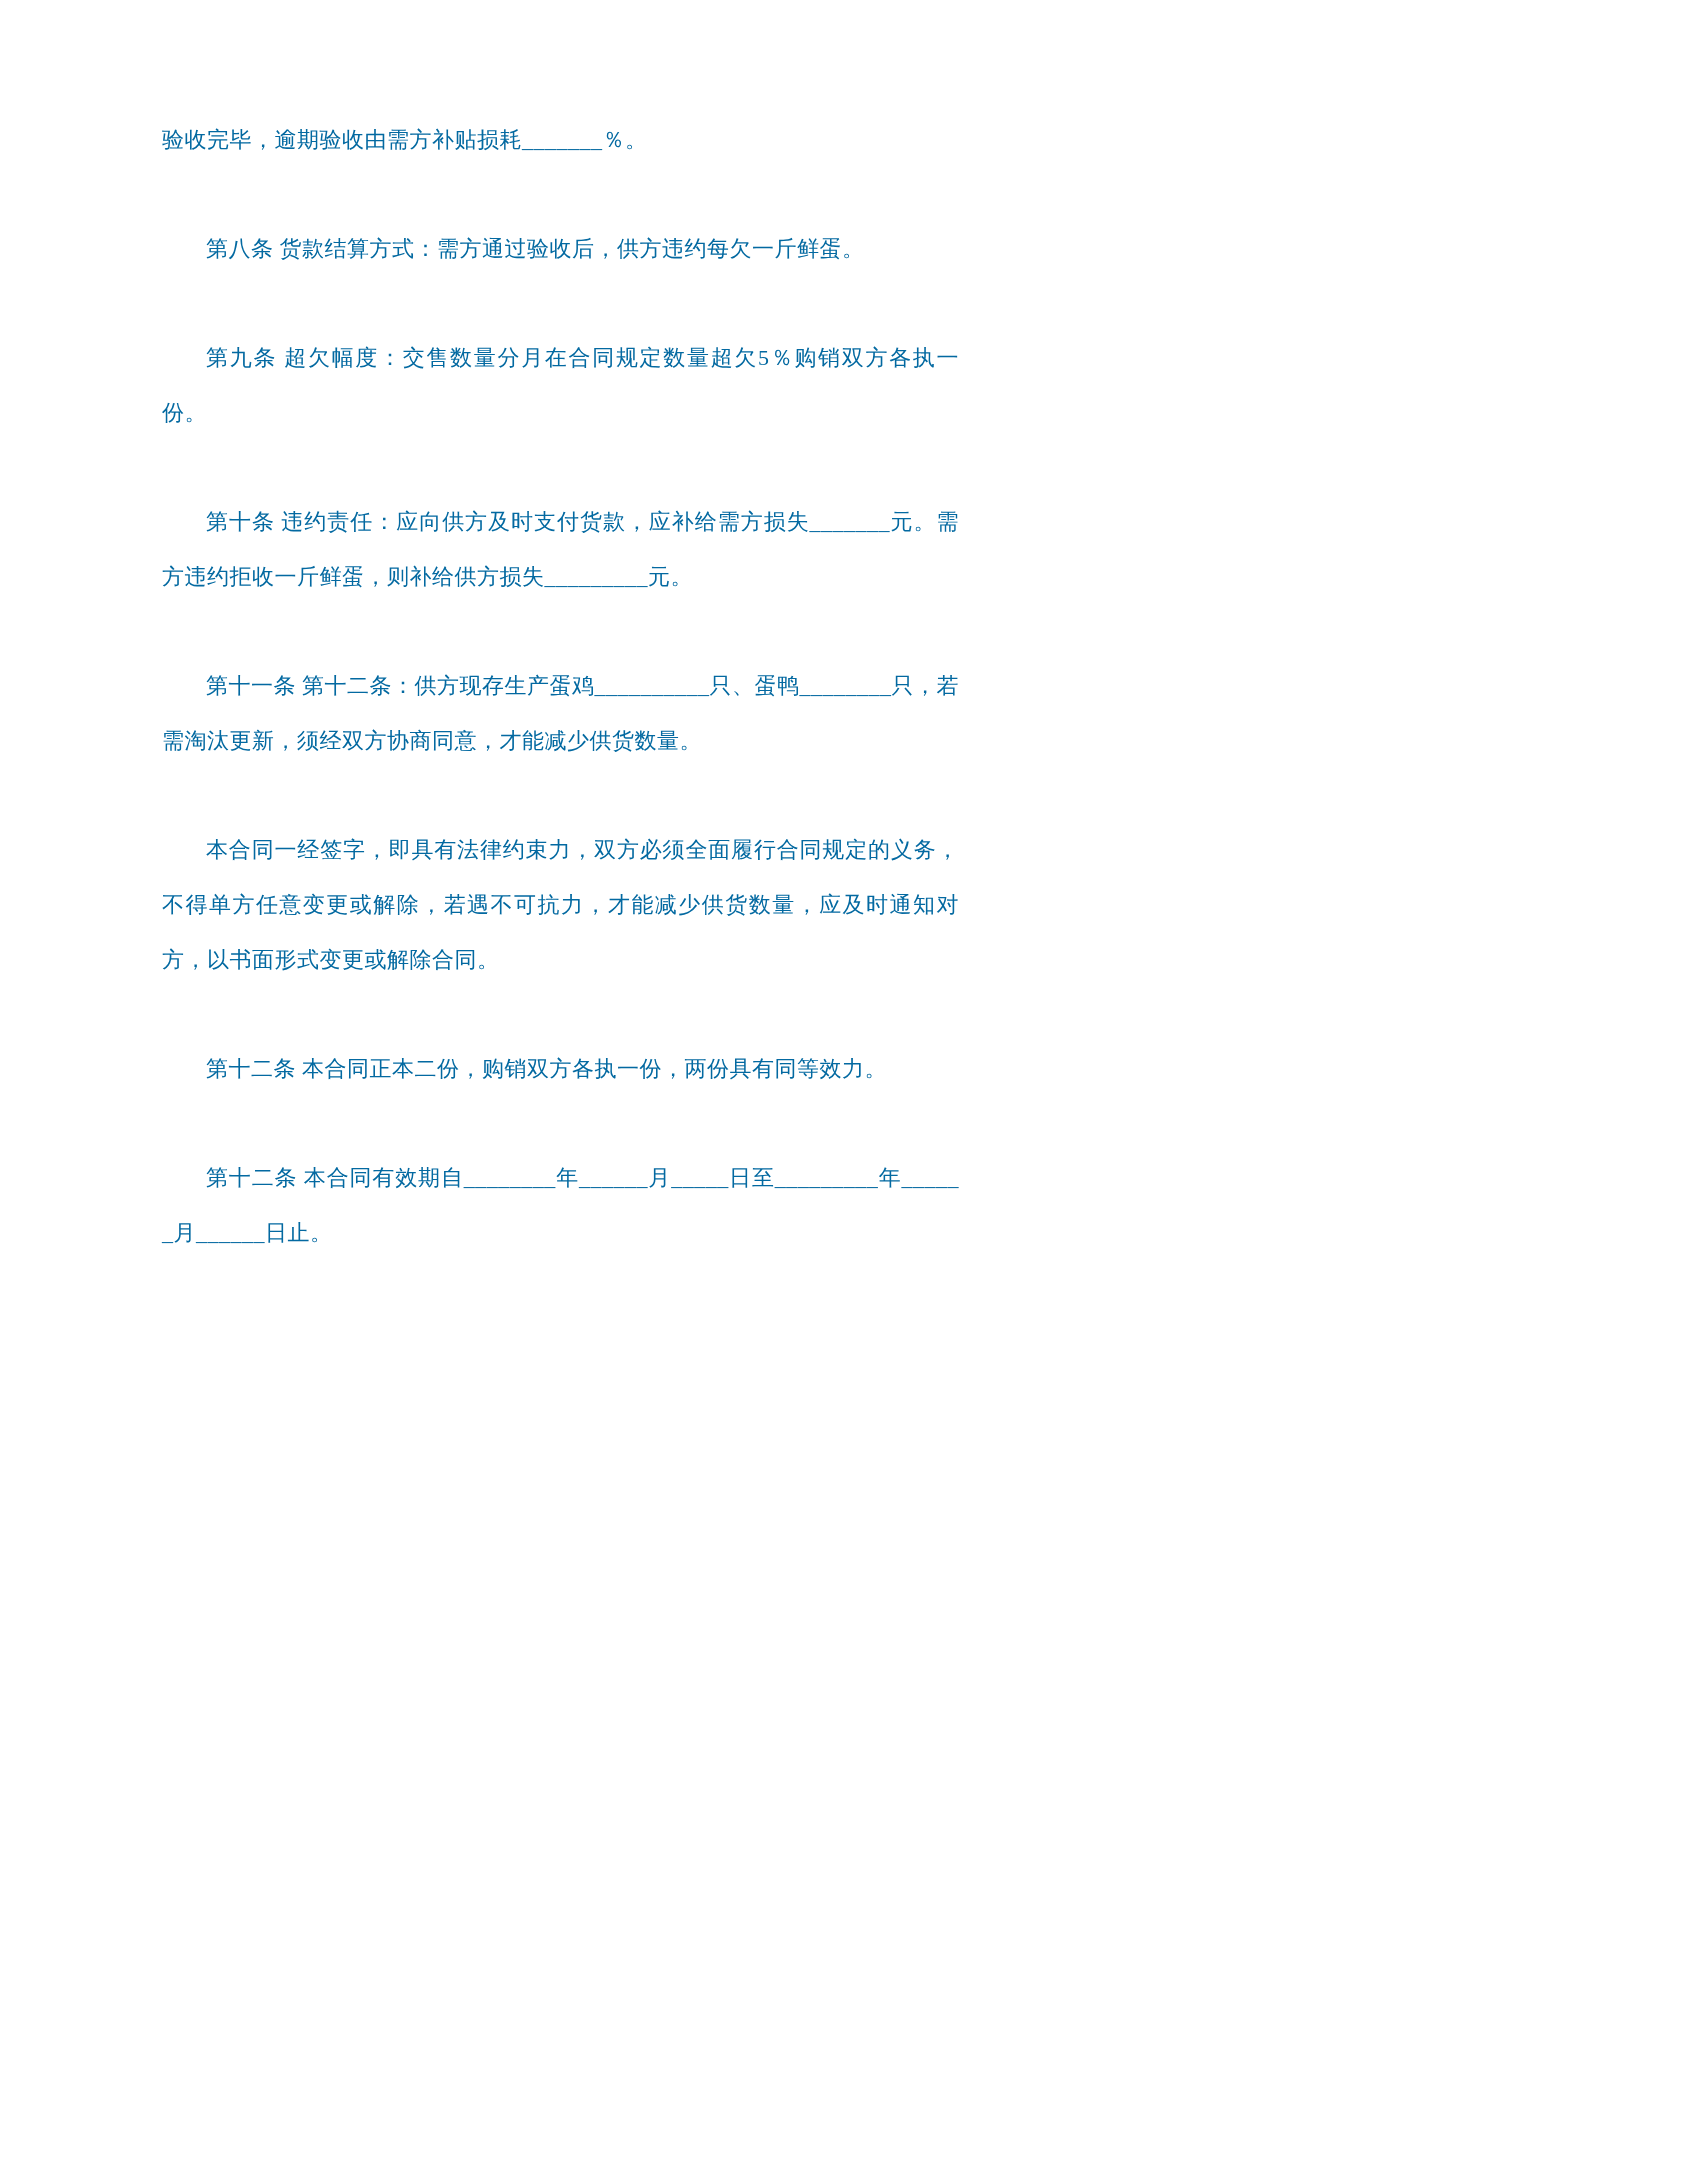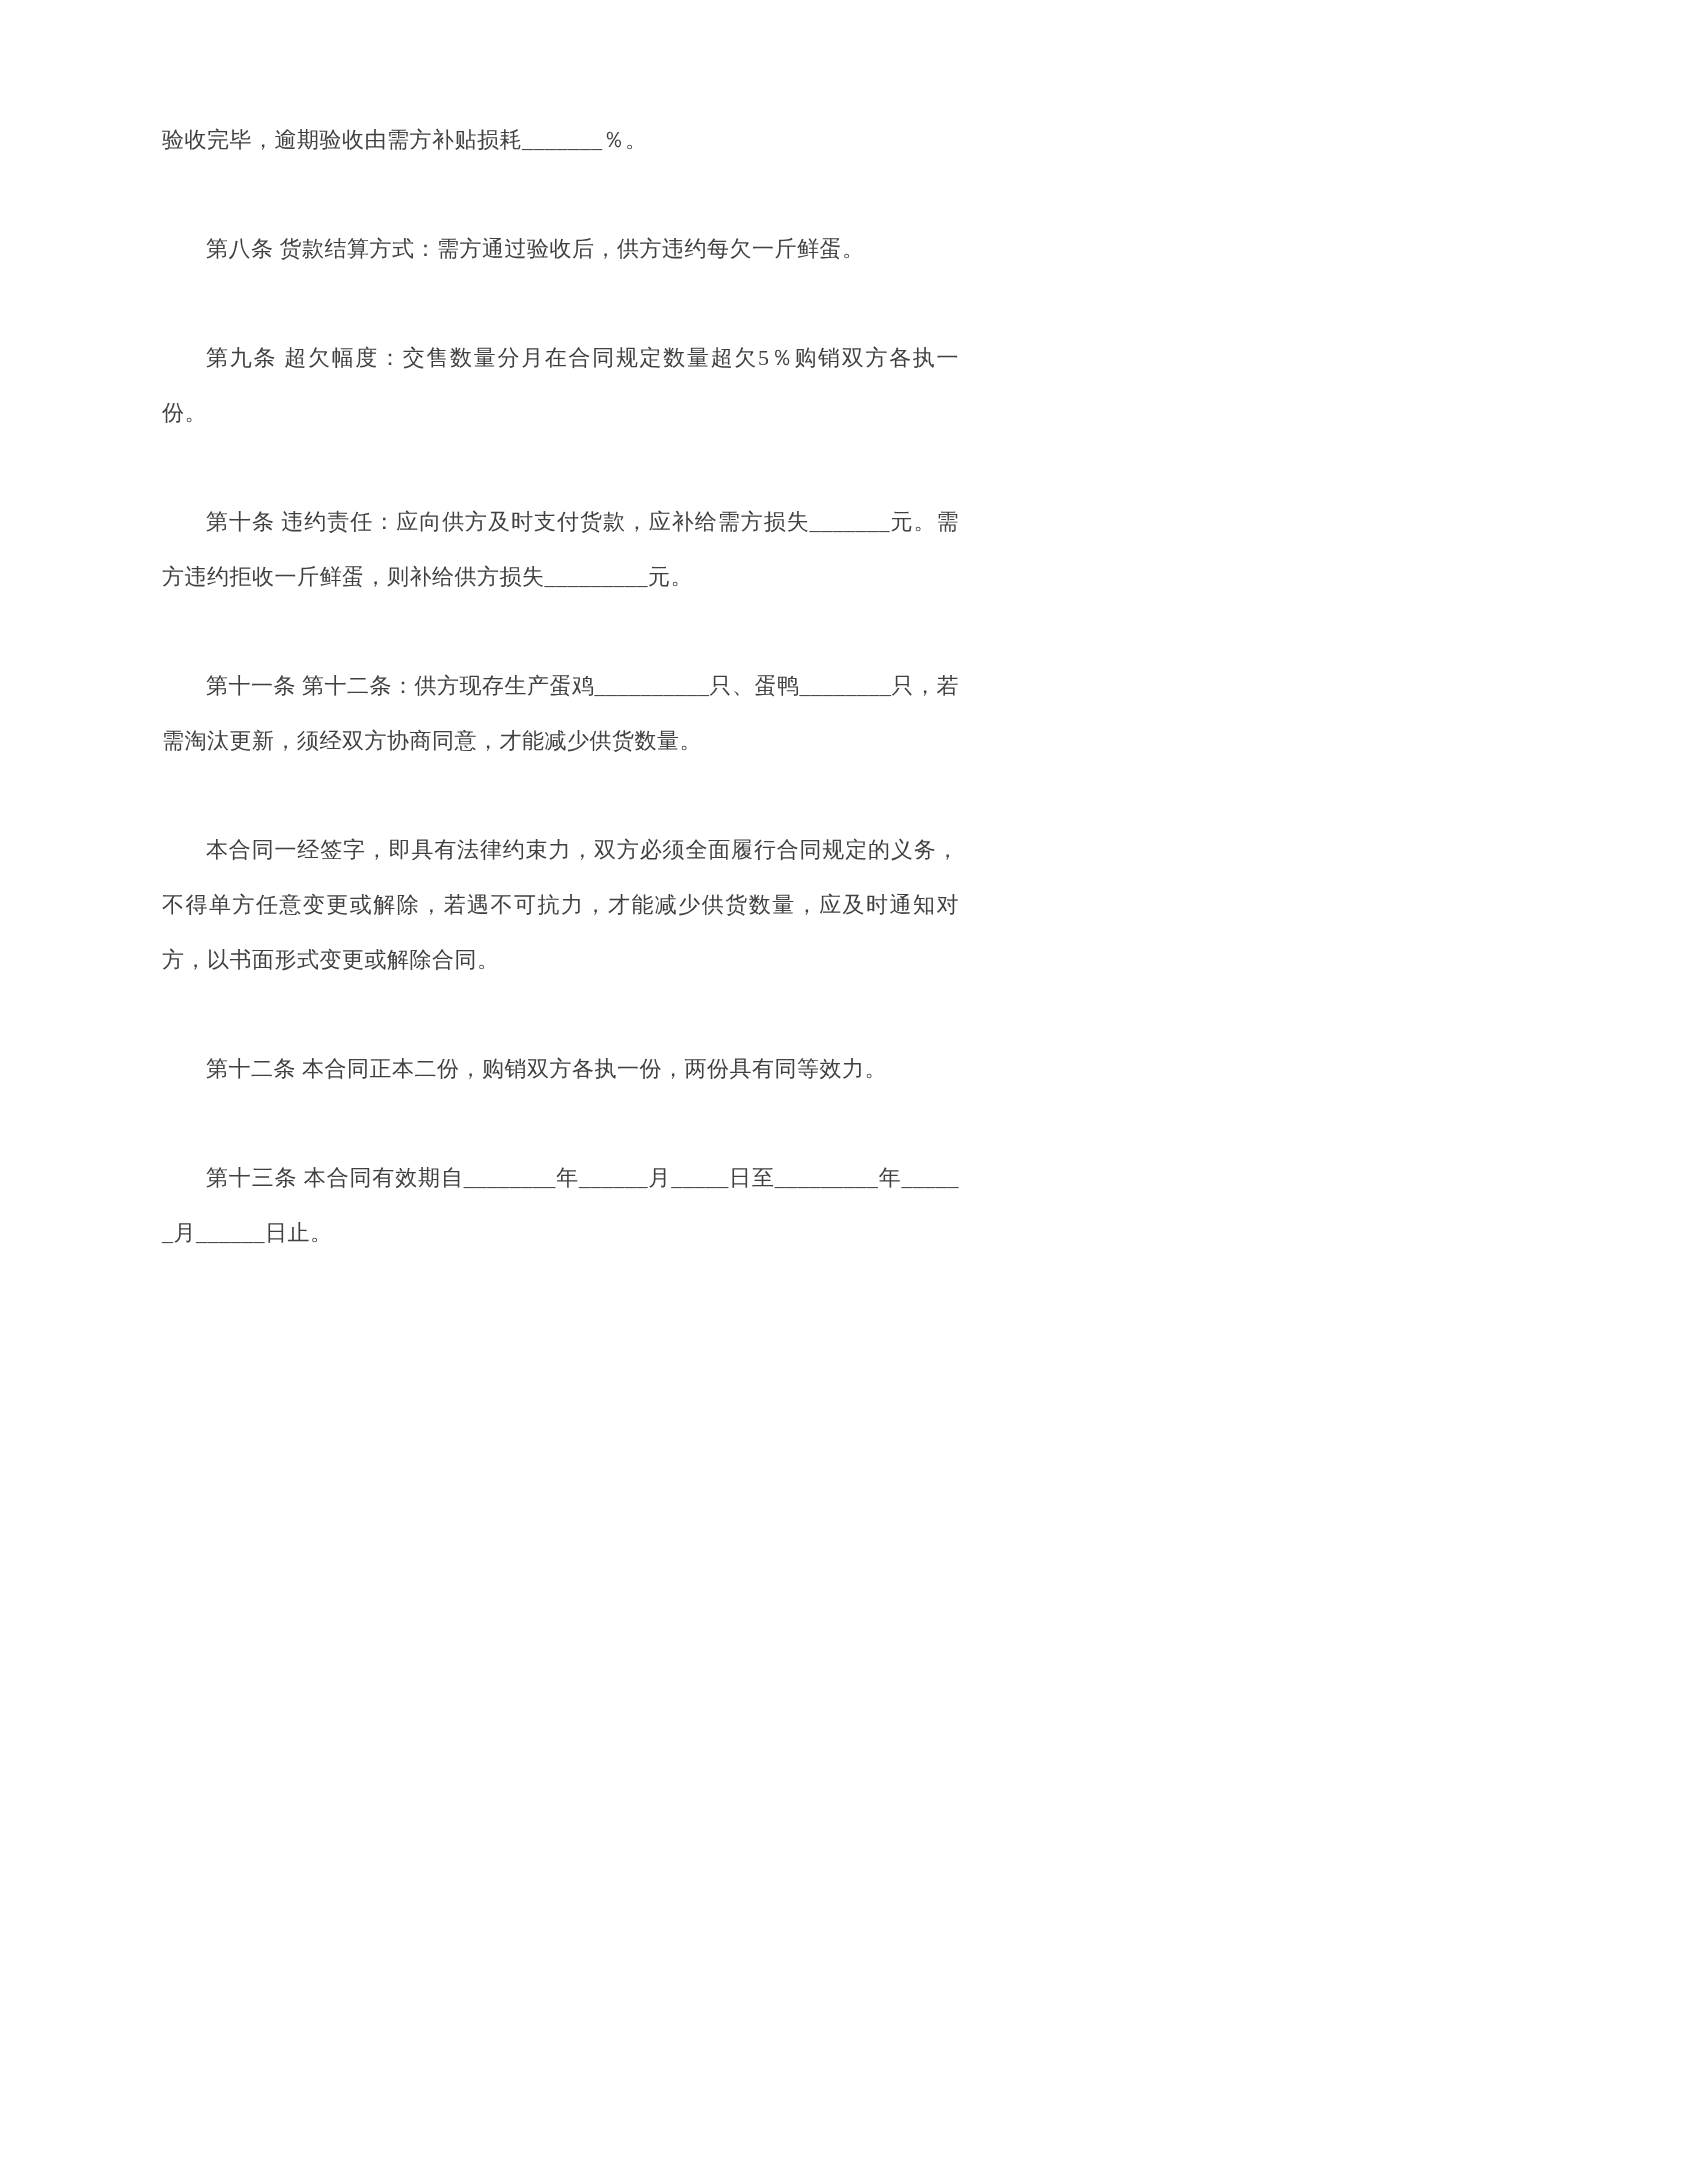--- a/index.html
+++ b/index.html
@@ -23,37 +23,37 @@
     width: 797px;
   }
   p.clause {
     font-size: 22px;
     line-height: 55px;
     margin: 0 0 54px 0;
     text-align: justify;
     text-indent: 2em;
     letter-spacing: 0.5px;
     word-break: break-all;
-    color: #404040;
+    color: #0369a1;
   }
   p.clause.no-indent {
     text-indent: 0;
   }
   p.clause:last-child {
     margin-bottom: 0;
   }
 </style>
 </head>
 <body>
 
 <div class="page">
   <div class="content">
     <p class="clause no-indent">验收完毕，逾期验收由需方补贴损耗_______％。</p>
     <p class="clause">第八条  货款结算方式：需方通过验收后，供方违约每欠一斤鲜蛋。</p>
     <p class="clause">第九条  超欠幅度：交售数量分月在合同规定数量超欠5％购销双方各执一份。</p>
     <p class="clause">第十条  违约责任：应向供方及时支付货款，应补给需方损失_______元。需方违约拒收一斤鲜蛋，则补给供方损失_________元。</p>
     <p class="clause">第十一条  第十二条：供方现存生产蛋鸡__________只、蛋鸭________只，若需淘汰更新，须经双方协商同意，才能减少供货数量。</p>
     <p class="clause">本合同一经签字，即具有法律约束力，双方必须全面履行合同规定的义务，不得单方任意变更或解除，若遇不可抗力，才能减少供货数量，应及时通知对方，以书面形式变更或解除合同。</p>
     <p class="clause">第十二条  本合同正本二份，购销双方各执一份，两份具有同等效力。</p>
-    <p class="clause">第十三条  本合同有效期自________年______月_____日至_________年______月______日止。</p>
+    <p class="clause">第十二条  本合同有效期自________年______月_____日至_________年______月______日止。</p>
   </div>
 </div>
 
 
 </body></html>

